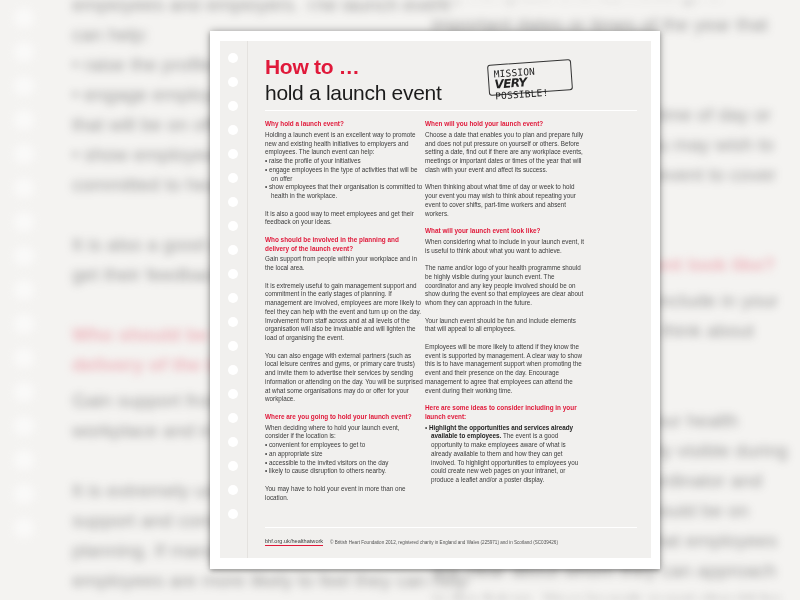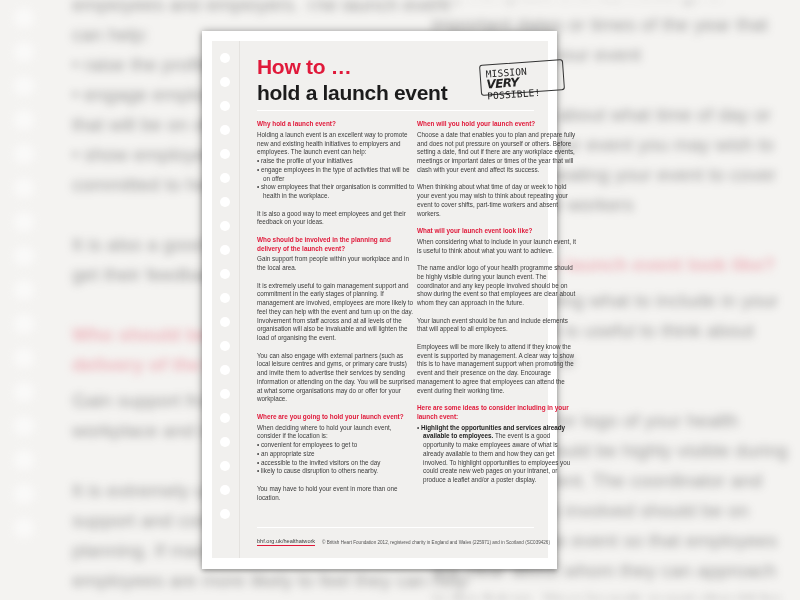--- a/index.html
+++ b/index.html
@@ -21,21 +21,21 @@
   .bg-col { position: absolute; font-size: 19px; line-height: 30px; color: #555; }
   .bg-col.left { left: 72px; top: -10px; width: 400px; }
   .bg-col.right { left: 432px; top: -20px; width: 360px; }
   .bg-col .bg-head { color: #e8808f; font-weight: bold; margin: 14px 0 6px; }
   .bg-col p { margin-bottom: 30px; }
   .bg-holes { position: absolute; left: 14px; top: 8px; width: 20px; }
   .bg-holes span { display: block; width: 20px; height: 20px; border-radius: 50%; background: #fff; margin-bottom: 14px; }
 
   
   .card {
-    position: absolute; left: 202px; top: 31px; width: 355px; height: 538px;
+    position: absolute; left: 210px; top: 31px; width: 450px; height: 538px;
     background: #fff;
     box-shadow: 0 0 8px rgba(0,0,0,0.35), 0 2px 4px rgba(0,0,0,0.2);
   }
   .panel {
     position: absolute; left: 10px; top: 10px; right: 9px; bottom: 11px;
     background: #f1f0ee;
   }
   .holes { position: absolute; left: 8px; top: 12px; width: 12px; }
   .holes span {
     display: block; width: 10px; height: 10px; border-radius: 50%;
@@ -44,21 +44,21 @@
   .spine {
     position: absolute; left: 27px; top: 0; bottom: 0; width: 1px;
     background: #e4e2df;
   }
   .title1 {
     position: absolute; left: 45px; top: 14px;
     font-size: 21px; font-weight: bold; color: #e0193a; letter-spacing: -0.3px;
   }
   .title2 {
     position: absolute; left: 45px; top: 40px;
-    font-size: 21px; font-weight: bold; color: #1c1c1c; letter-spacing: -0.3px;
+    font-size: 21px; font-weight: normal; color: #1c1c1c; letter-spacing: -0.3px;
   }
   .stamp {
     position: absolute; left: 268px; top: 21px; width: 84px; height: 31px;
     border: 1.5px solid #333; border-radius: 3px;
     transform: rotate(-4deg);
     font-family: "DejaVu Sans Mono", monospace;
     font-size: 9.5px; line-height: 11px; color: #222;
     padding: 3px 0 0 5px; letter-spacing: 0.2px;
   }
   .stamp .very { font-family: "DejaVu Sans", sans-serif; font-size: 12px; font-style: italic; font-weight: bold; letter-spacing: -0.5px; }

